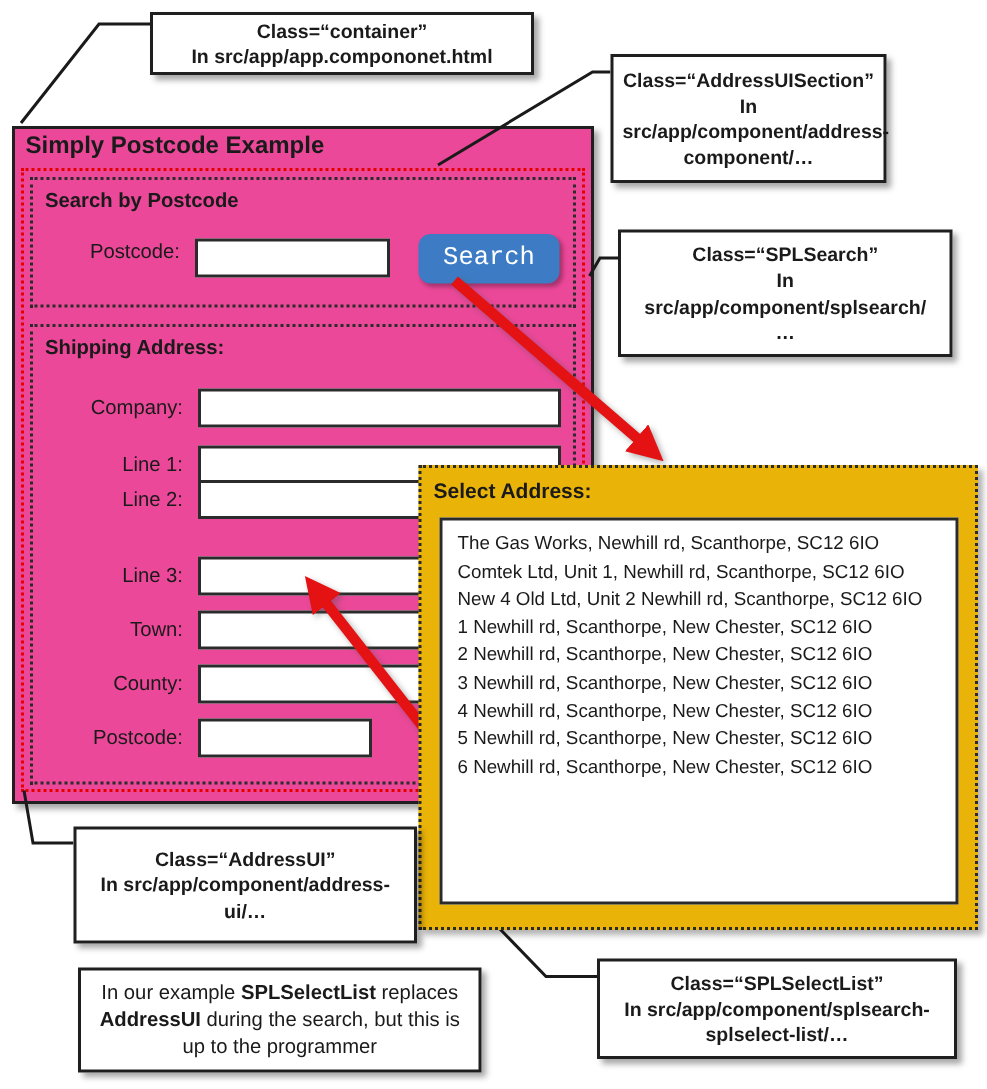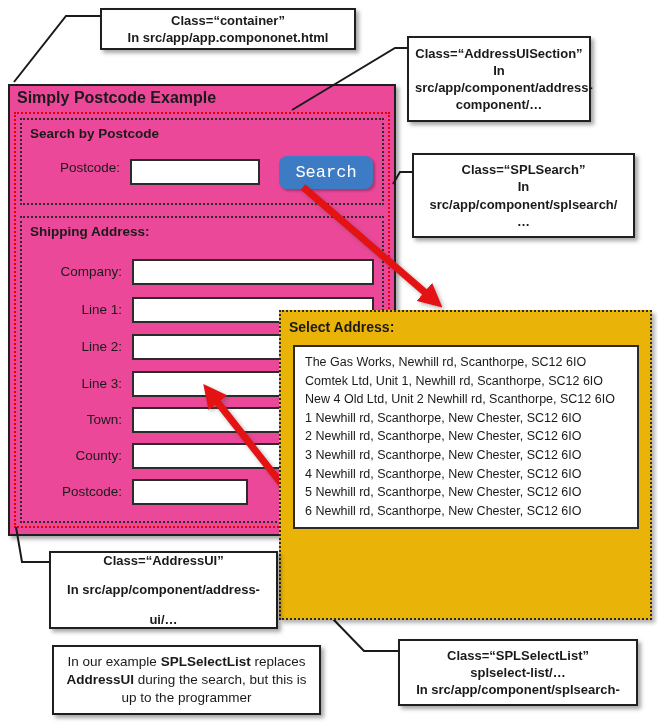--- a/index.html
+++ b/index.html
@@ -51,37 +51,37 @@
   }
 
   
   .popup {
     position:absolute; left:279px; top:310px; width:373px; height:310px;
     background:#eab308; border:2px dotted #2b2b2b; z-index:3;
     box-shadow:3px 3px 4px rgba(0,0,0,.3);
   }
   .popup-head { position:absolute; left:8px; top:7px; font-size:14px; font-weight:bold; }
   .popup-list {
-    position:absolute; left:12px; top:33px; width:346px; height:184px;
+    position:absolute; left:12px; top:33px; width:346px; height:258px;
     border:2px solid #2b2b2b; background:#fff; padding:6px 0 0 10px; overflow:hidden;
   }
   .addr { font-size:12.5px; line-height:18.6px; white-space:nowrap; cursor:pointer; }
 
   
   .callout {
     position:absolute; background:#fff; border:2px solid var(--ink,#1f1f1f);
     box-shadow:3px 3px 4px rgba(0,0,0,.35);
     display:flex; flex-direction:column; justify-content:center;
     text-align:center; font-size:13px; font-weight:bold; line-height:1.32;
     z-index:4; padding:4px 6px;
   }
   .co-container { left:100px; top:8px;  width:256px; height:42px; }
   .co-uisection { left:407px; top:36px; width:184px; height:86px; }
   .co-splsearch { left:412px; top:153px; width:223px; height:85px; }
-  .co-addressui { left:49px;  top:551px; width:229px; height:78px;gap:12px; }
+  .co-addressui { left:49px;  top:551px; width:229px; height:78px; }
   .co-selectlist{ left:398px; top:639px; width:240px; height:67px; }
   .co-note {
     left:13px; top:645px; width:269px; height:70px;
     font-weight:normal; font-size:13.5px; padding:4px 10px;margin-left:39px;
   }
   .co-note b { font-weight:bold; }
 
   
   #overlay { position:absolute; left:0; top:0; z-index:2; pointer-events:none; }
   .conn { fill:none; stroke:#1a1a1a; stroke-width:2; }
@@ -110,21 +110,21 @@
       <div class="sec-head">Shipping Address:</div>
 
       <div class="frow" style="top:41px">
         <label>Company:</label>
         <input value="" style="">
       </div>
       <div class="frow" style="top:79px">
         <label>Line 1:</label>
         <input value="" style="">
       </div>
-      <div class="frow" style="top:116px">
+      <div class="frow" style="top:102px">
         <label>Line 2:</label>
         <input value="" style="">
       </div>
       <div class="frow" style="top:153px">
         <label>Line 3:</label>
         <input value="" style="">
       </div>
       <div class="frow" style="top:189px">
         <label>Town:</label>
         <input value="" style="">
@@ -191,21 +191,21 @@
   </div>
 
   <div class="callout co-addressui">
     <div>Class=“AddressUI”</div>
     <div>In src/app/component/address-</div>
     <div>ui/…</div>
   </div>
 
   <div class="callout co-selectlist">
     <div>Class=“SPLSelectList”</div>
+    <div>In src/app/component/splsearch-</div>
     <div>splselect-list/…</div>
-    <div>In src/app/component/splsearch-</div>
   </div>
 
   <div class="callout co-note">
     <div><span>In our example </span><b>SPLSelectList</b><span> replaces </span><b>AddressUI</b><span> during the search, but this is up to the programmer</span></div>
   </div>
 
 </div>
 
 </body></html>

